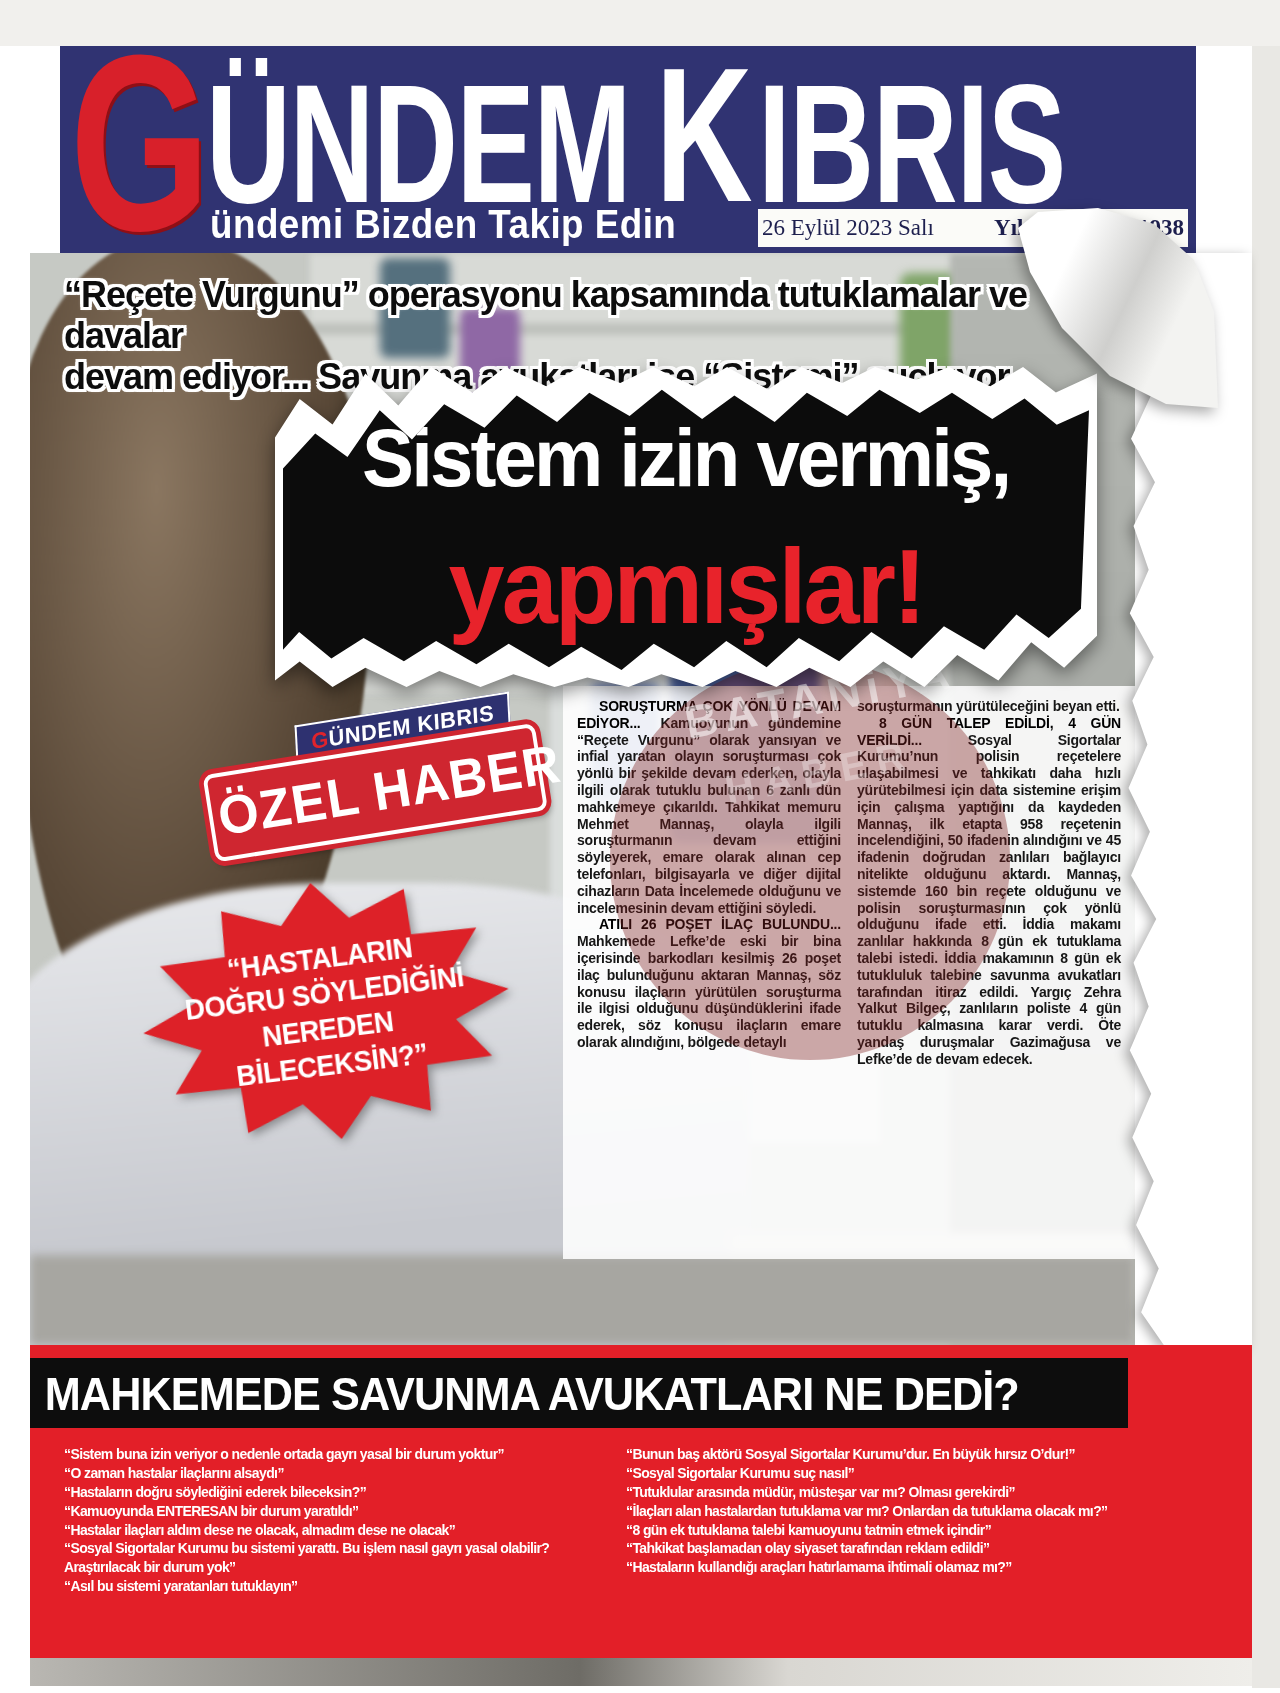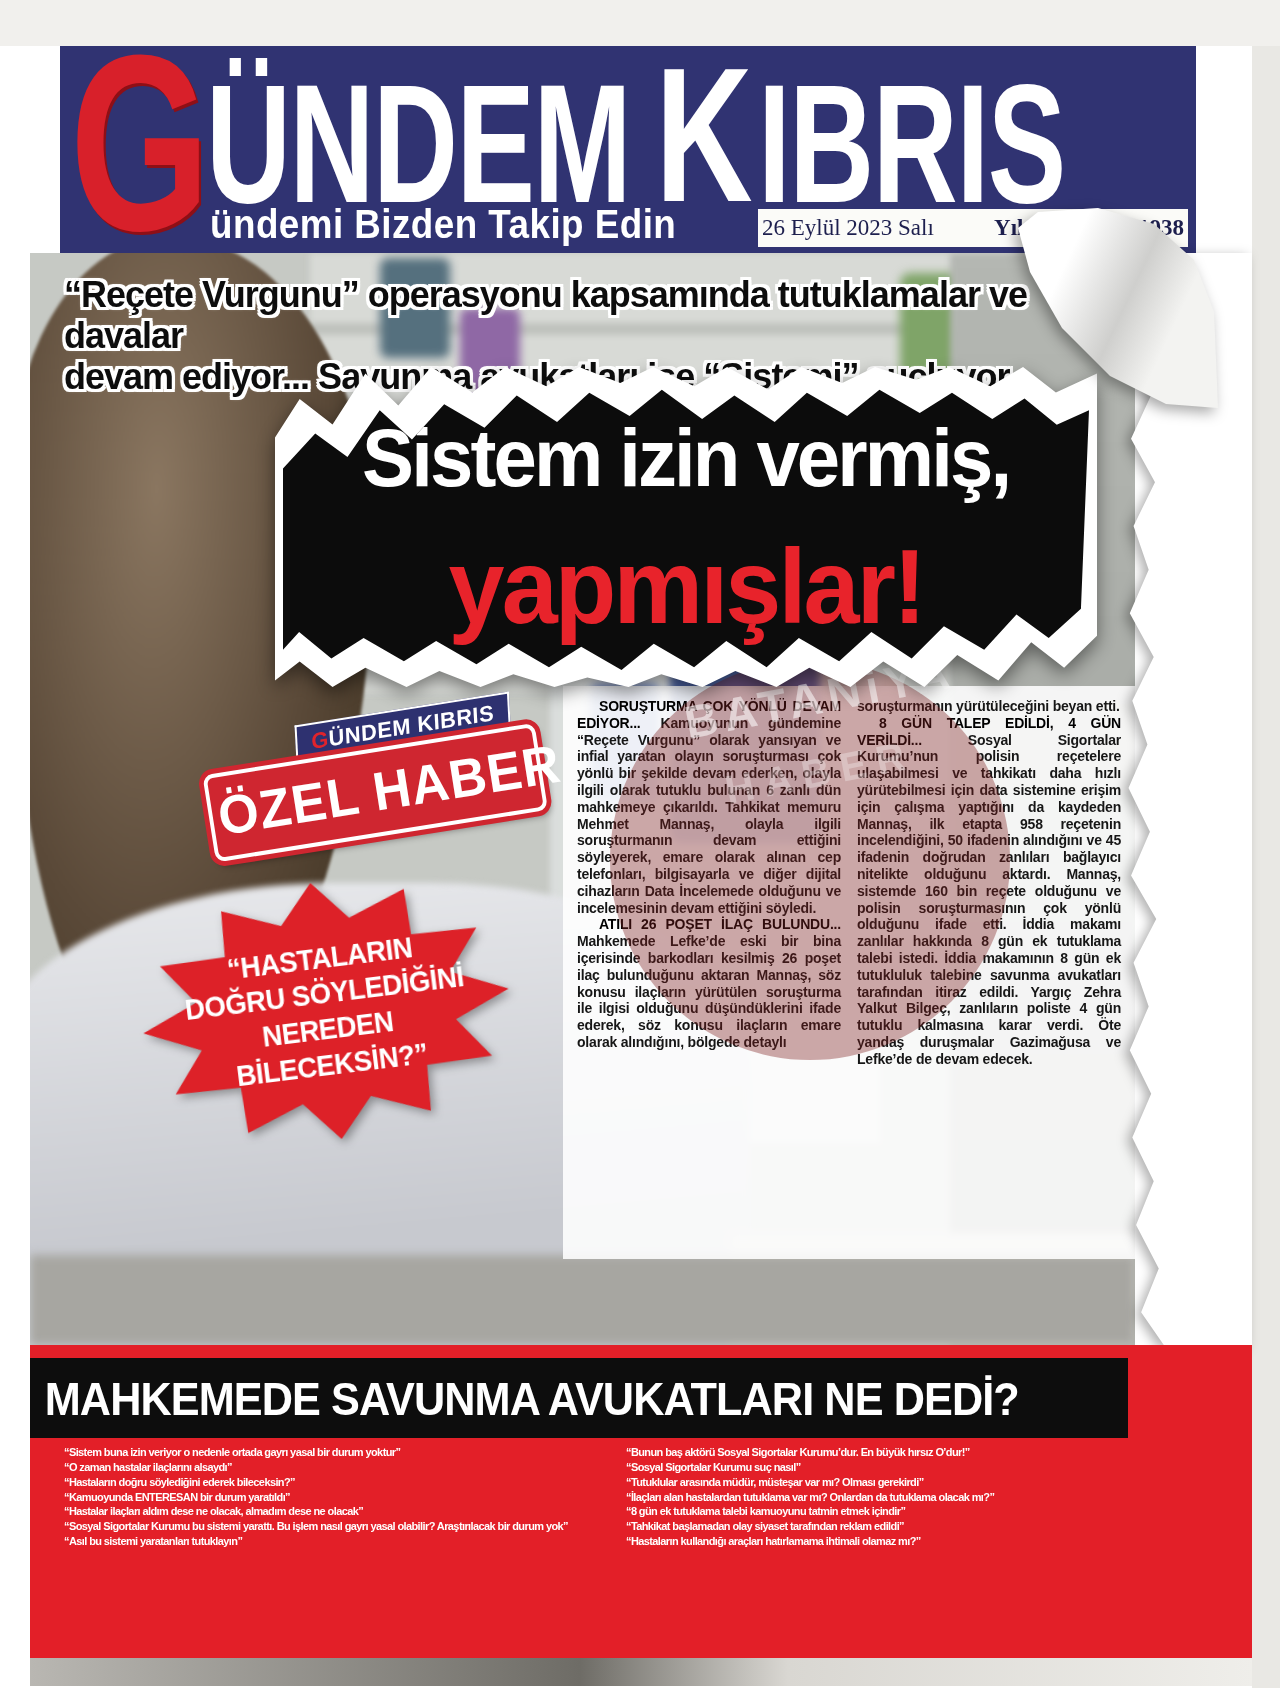--- a/index.html
+++ b/index.html
@@ -114,28 +114,28 @@
   
   .article { left:563px; top:686px; width:572px; height:573px; background:rgba(255,255,255,.88); z-index:5;
              display:flex; gap:16px; padding:12px 14px; box-sizing:border-box; overflow:hidden; }
   .col { flex:1; min-width:0; }
   .para { margin:0; font-size:14px; line-height:1.2; font-weight:bold; color:#161616; text-align:justify;
           letter-spacing:-.2px; }
   .lead-in { padding-left:22px; color:#000; }
 
   
   .court { left:30px; top:1345px; width:1222px; height:313px; background:#e31f28; z-index:12; }
-  .court-bar { position:absolute; left:0; top:13px; width:1098px; height:80px; background:#0d0d0d;
+  .court-bar { position:absolute; left:0; top:13px; width:1098px; height:70px; background:#0d0d0d;
                display:flex; align-items:center; }
   .court-title { margin:0; color:#ffffff; font-weight:bold; font-size:47px; letter-spacing:-1px;
                  padding-left:16px; transform:scaleX(.92); transform-origin:left center; white-space:nowrap; }
   .qcol { position:absolute; top:100px; }
   .qcol-left  { left:34px;  width:552px; }
   .qcol-right { left:596px; width:600px; }
-  .quote { margin:0; color:#ffffff; font-weight:bold; font-size:11px; line-height:1.35; letter-spacing:-.6px; }
+  .quote { margin:0; color:#ffffff; font-weight:bold; font-size:14px; line-height:1.35; letter-spacing:-.6px; }
 
   .footer-strip { left:30px; top:1658px; width:1222px; height:28px;
                   background:linear-gradient(90deg,#b9b7b2,#6e6c66 45%,#d9d7d2 62%,#efeeea); }
 </style>
 </head>
 <body>
 
 <div class="page">
 
   <div class="abs top-strip"></div>

